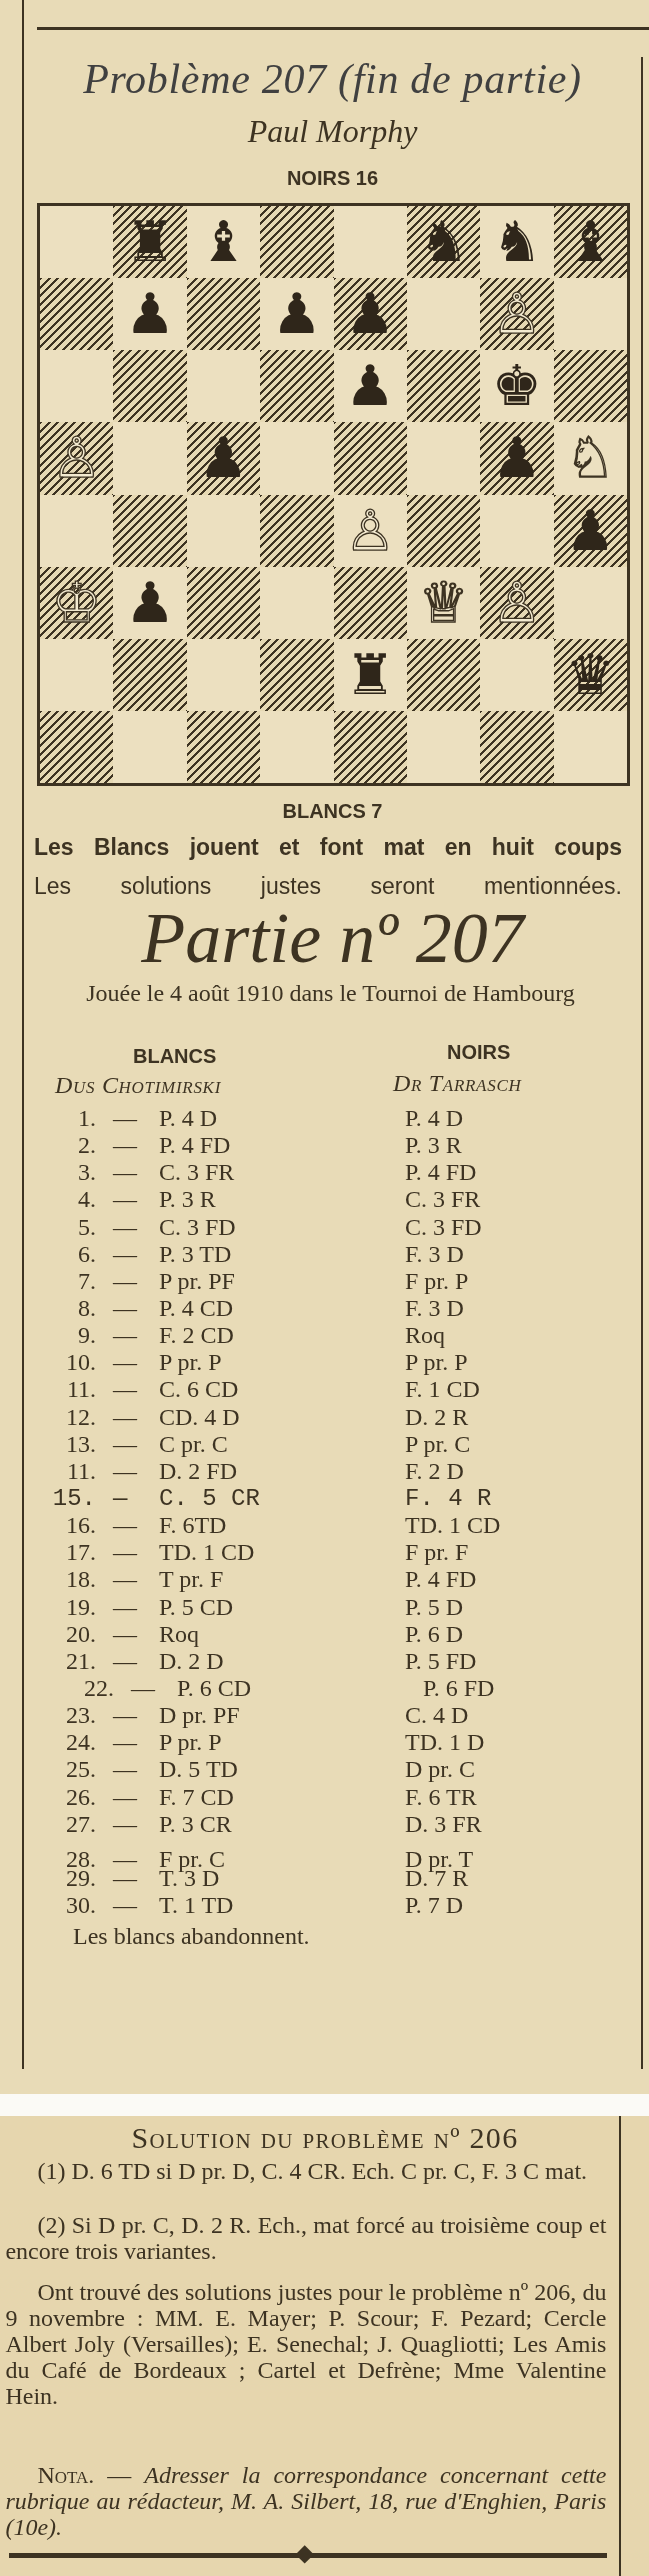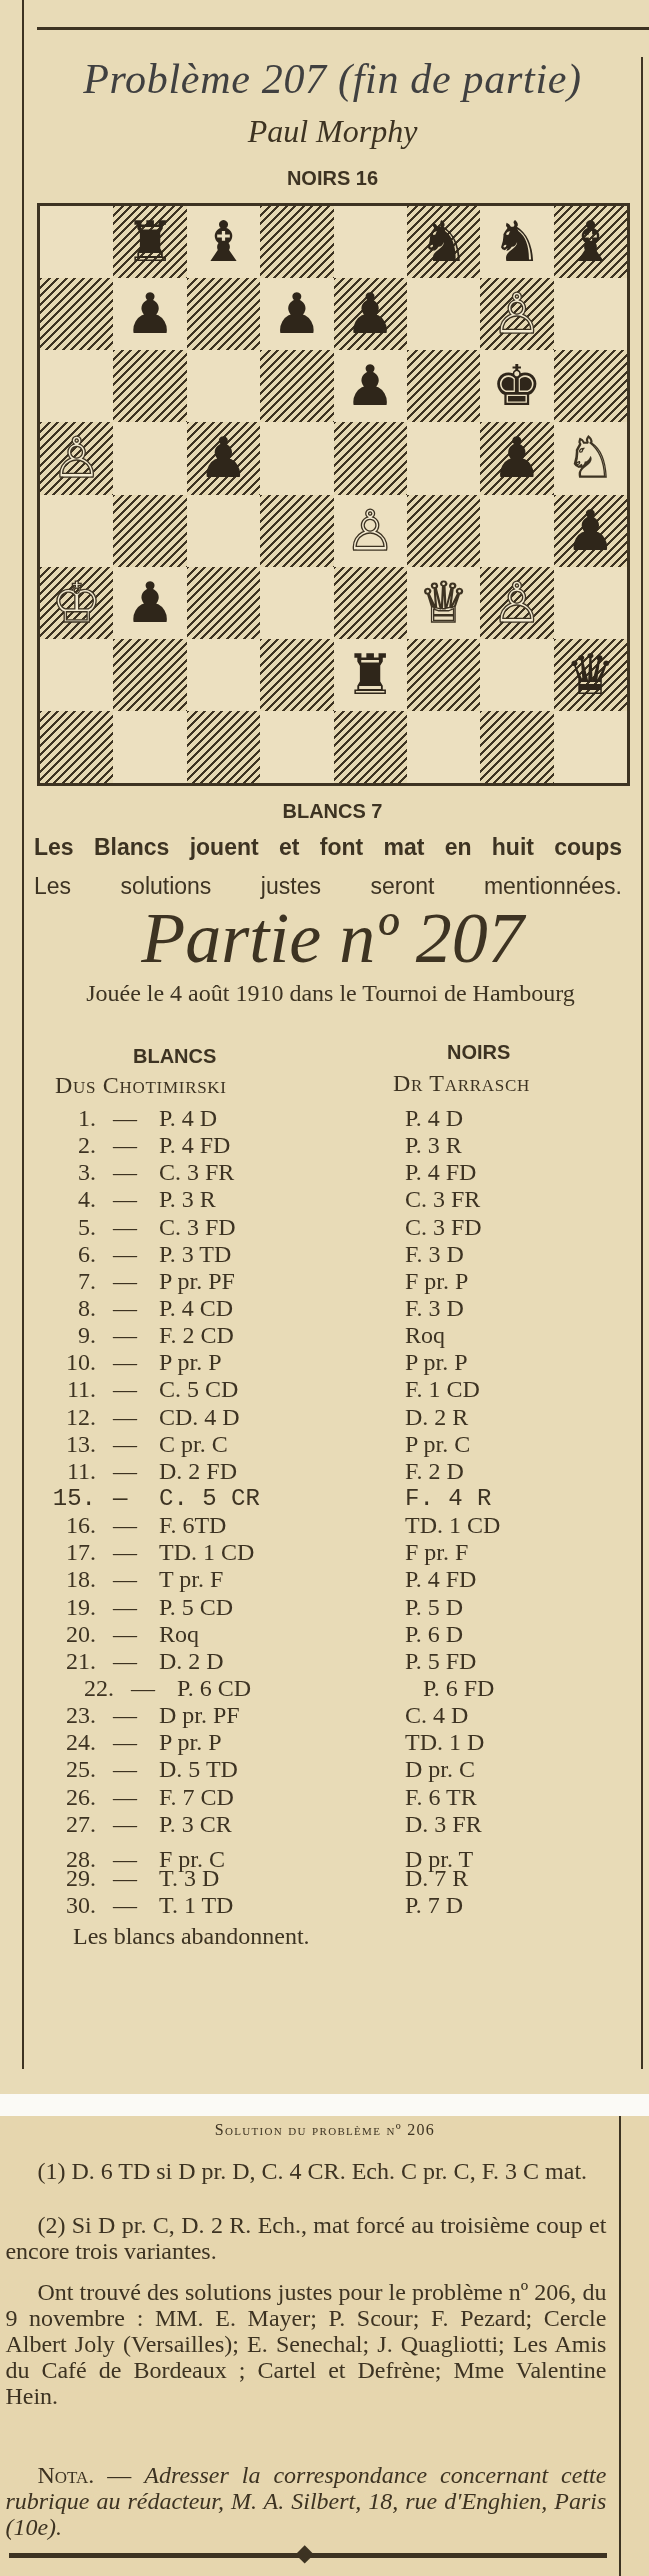--- a/index.html
+++ b/index.html
@@ -61,33 +61,33 @@
   .played {
     position: absolute; left: 35px; width: 591px; top: 980px; font-size: 24px; color: #3d3322;
     text-align: center; line-height: 27px;
   }
 
   .col-head {
     position: absolute; font-family: "Liberation Sans", "DejaVu Sans", sans-serif; font-weight: bold;
     font-size: 20px; color: #3d3322;
   }
   .player {
-    position: absolute; font-size: 24px; color: #3d3322; font-variant: small-caps; letter-spacing: 0.7px;
+    position: absolute; font-size: 24px; color: #3d3322; font-variant: small-caps; letter-spacing: 0.7px; font-style: italic;
   }
   .moves { position: absolute; top: 1105px; left: 0; width: 650px; }
   .move-row { position: absolute; left: 0; width: 650px; height: 27px; font-size: 24px; color: #3d3322; }
   .move-num { position: absolute; right: 554px; text-align: right; }
   .move-dash { position: absolute; left: 113px; }
   .move-w { position: absolute; left: 159px; }
   .move-b { position: absolute; left: 405px; }
   .abandon { position: absolute; left: 73px; top: 1923px; font-size: 24px; color: #3d3322; }
 
   .sol-title {
     position: absolute; left: 0; width: 650px; top: 2121px; text-align: center;
-    font-size: 16px; font-variant: small-caps; letter-spacing: 1.3px; color: #3d3322;
+    font-size: 30px; font-variant: small-caps; letter-spacing: 1.3px; color: #3d3322;
   }
   .sol-para {
     position: absolute; left: 5.4px; width: 601px; font-size: 24px; line-height: 26px;
     color: #3d3322; text-align: justify; text-indent: 32px;
   }
   .nota-label { font-variant: small-caps; font-style: normal; }
   .nota-text { font-style: italic; }
   .end-rule { position: absolute; left: 9.4px; top: 2553px; width: 598px; height: 4.7px; background: #3d3322; }
   .diamond {
     position: absolute; left: 298px; top: 2548px; width: 13.4px; height: 13.4px; background: #3d3322;
@@ -288,21 +288,21 @@
     </div>
     <div class="move-row" style="top: 244px;">
       <span class="move-num">10.</span>
       <span class="move-dash">—</span>
       <span class="move-w">P pr. P</span>
       <span class="move-b">P pr. P</span>
     </div>
     <div class="move-row" style="top: 271px;">
       <span class="move-num">11.</span>
       <span class="move-dash">—</span>
-      <span class="move-w">C. 5 CD</span>
+      <span class="move-w">C. 6 CD</span>
       <span class="move-b">F. 1 CD</span>
     </div>
     <div class="move-row" style="top: 299px;">
       <span class="move-num">12.</span>
       <span class="move-dash">—</span>
       <span class="move-w">CD. 4 D</span>
       <span class="move-b">D. 2 R</span>
     </div>
     <div class="move-row" style="top: 326px;">
       <span class="move-num">13.</span>

